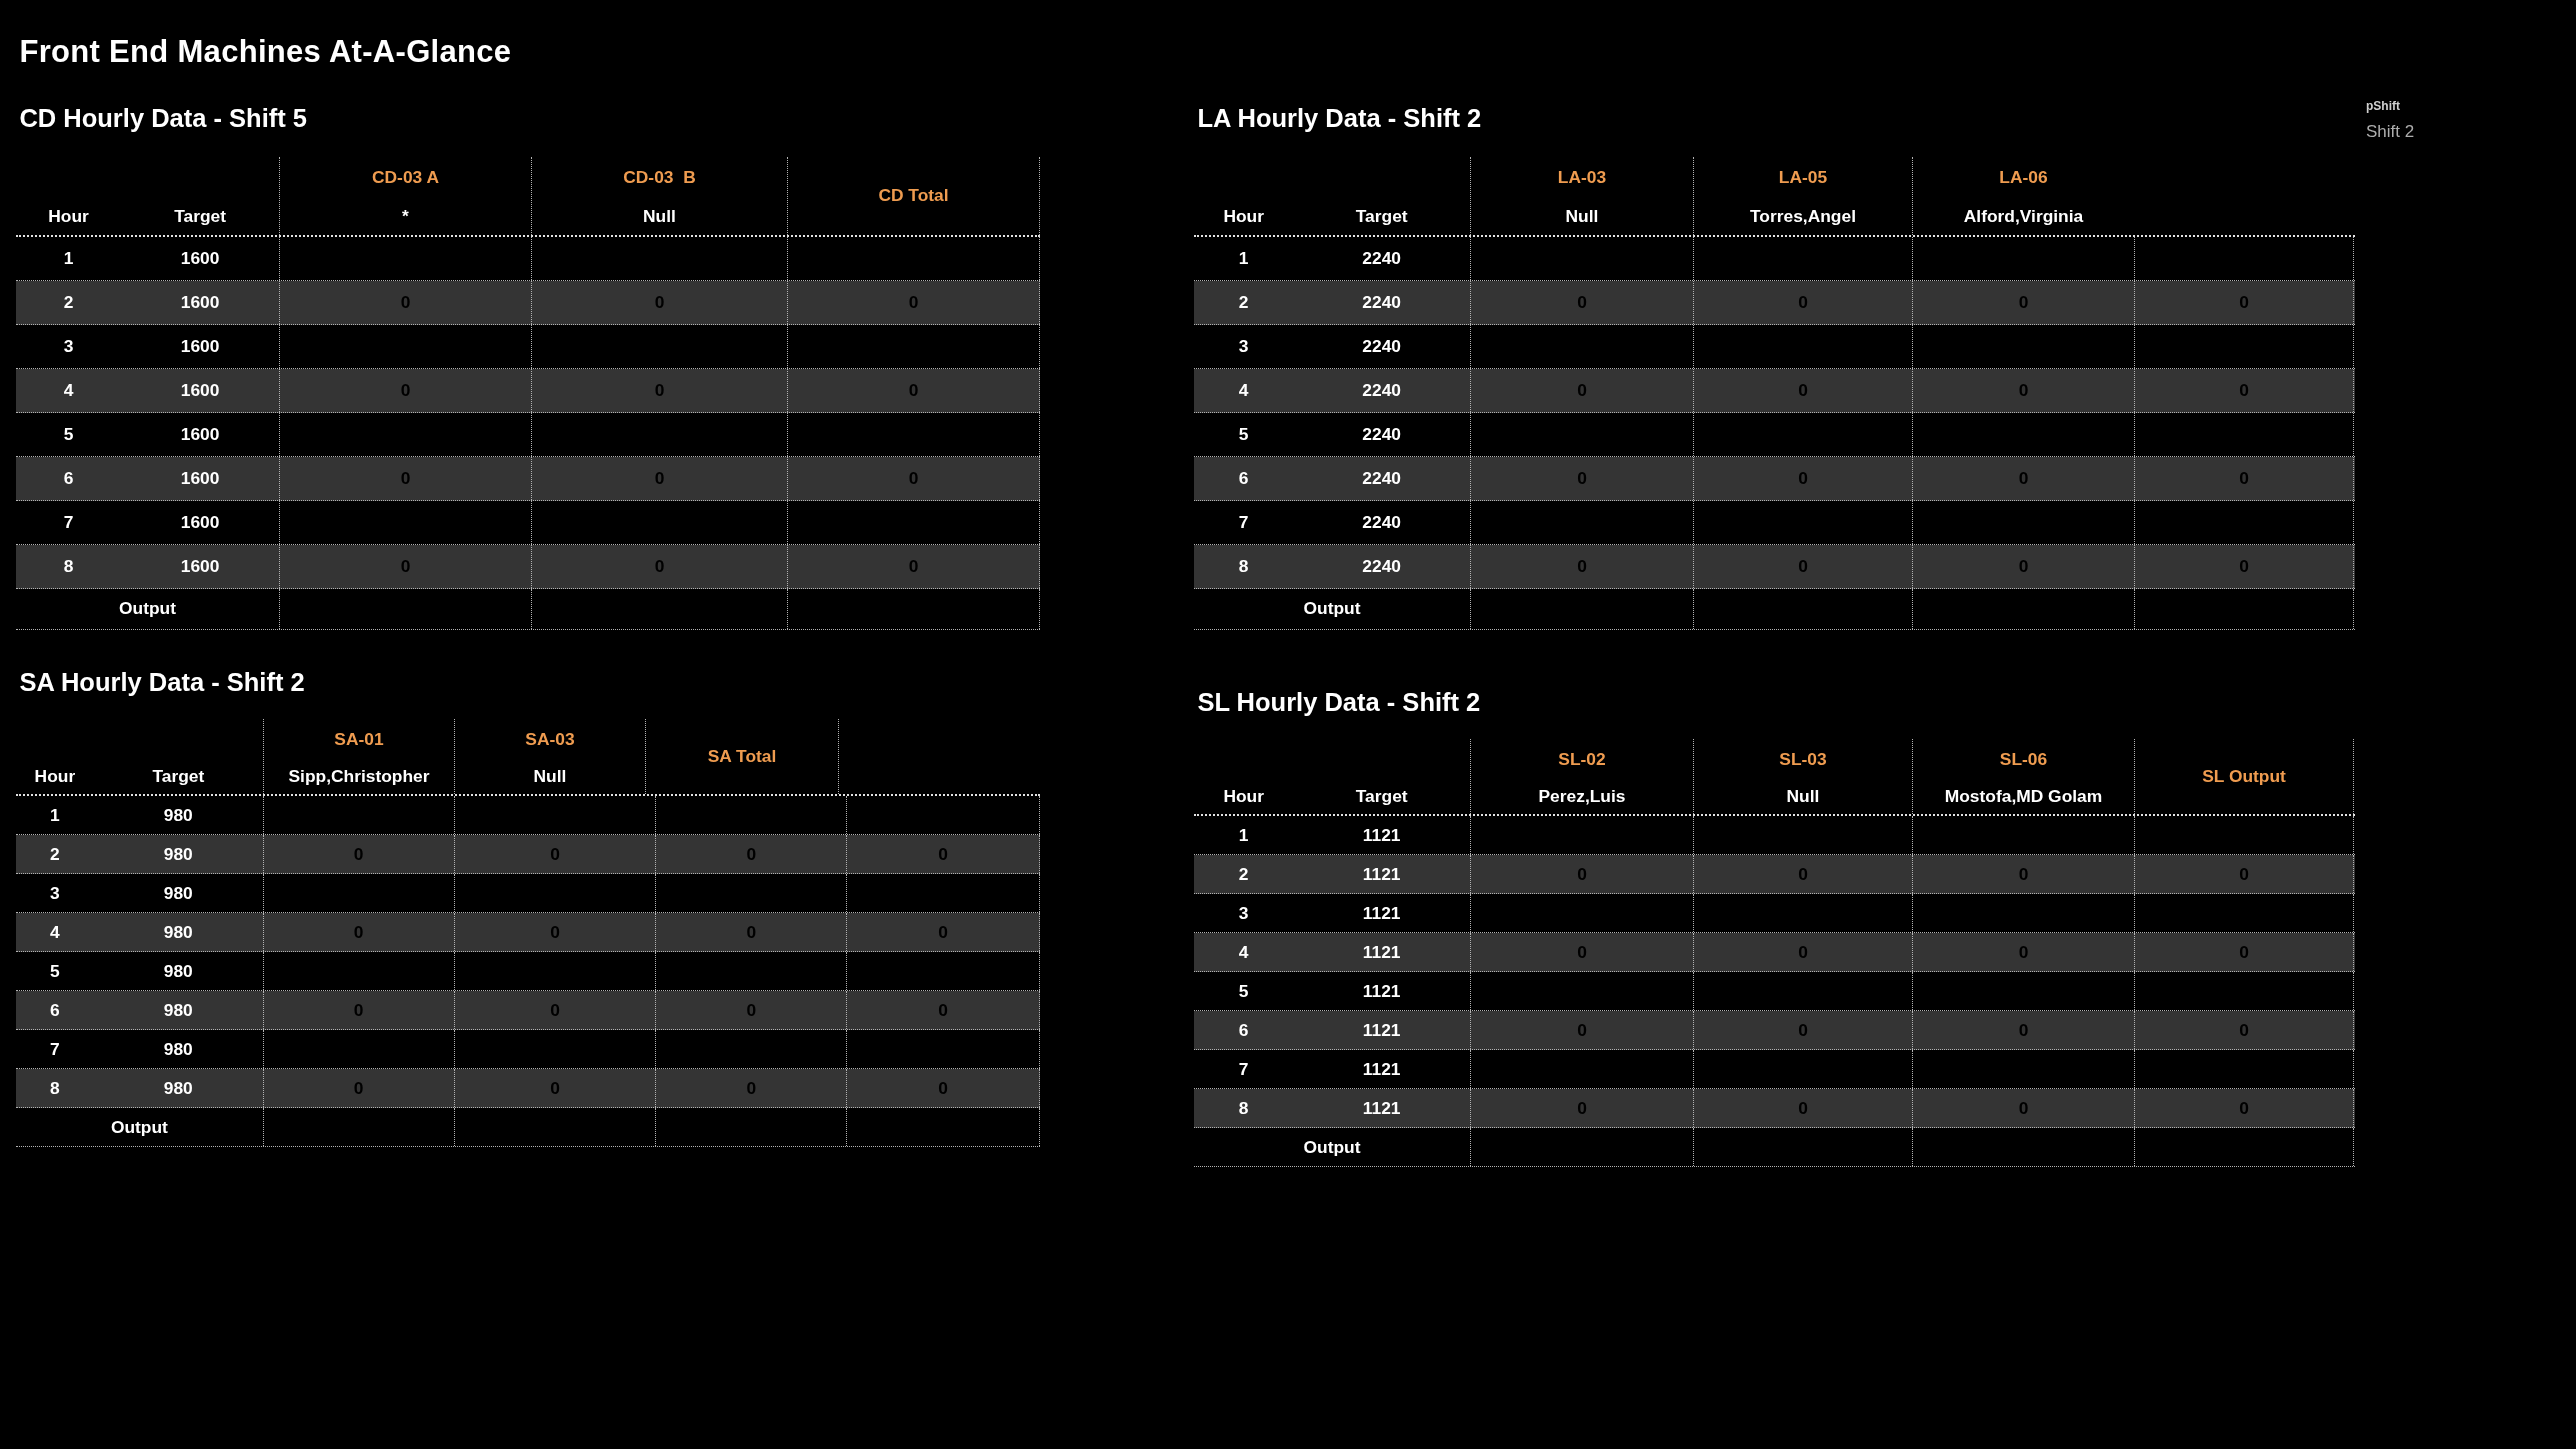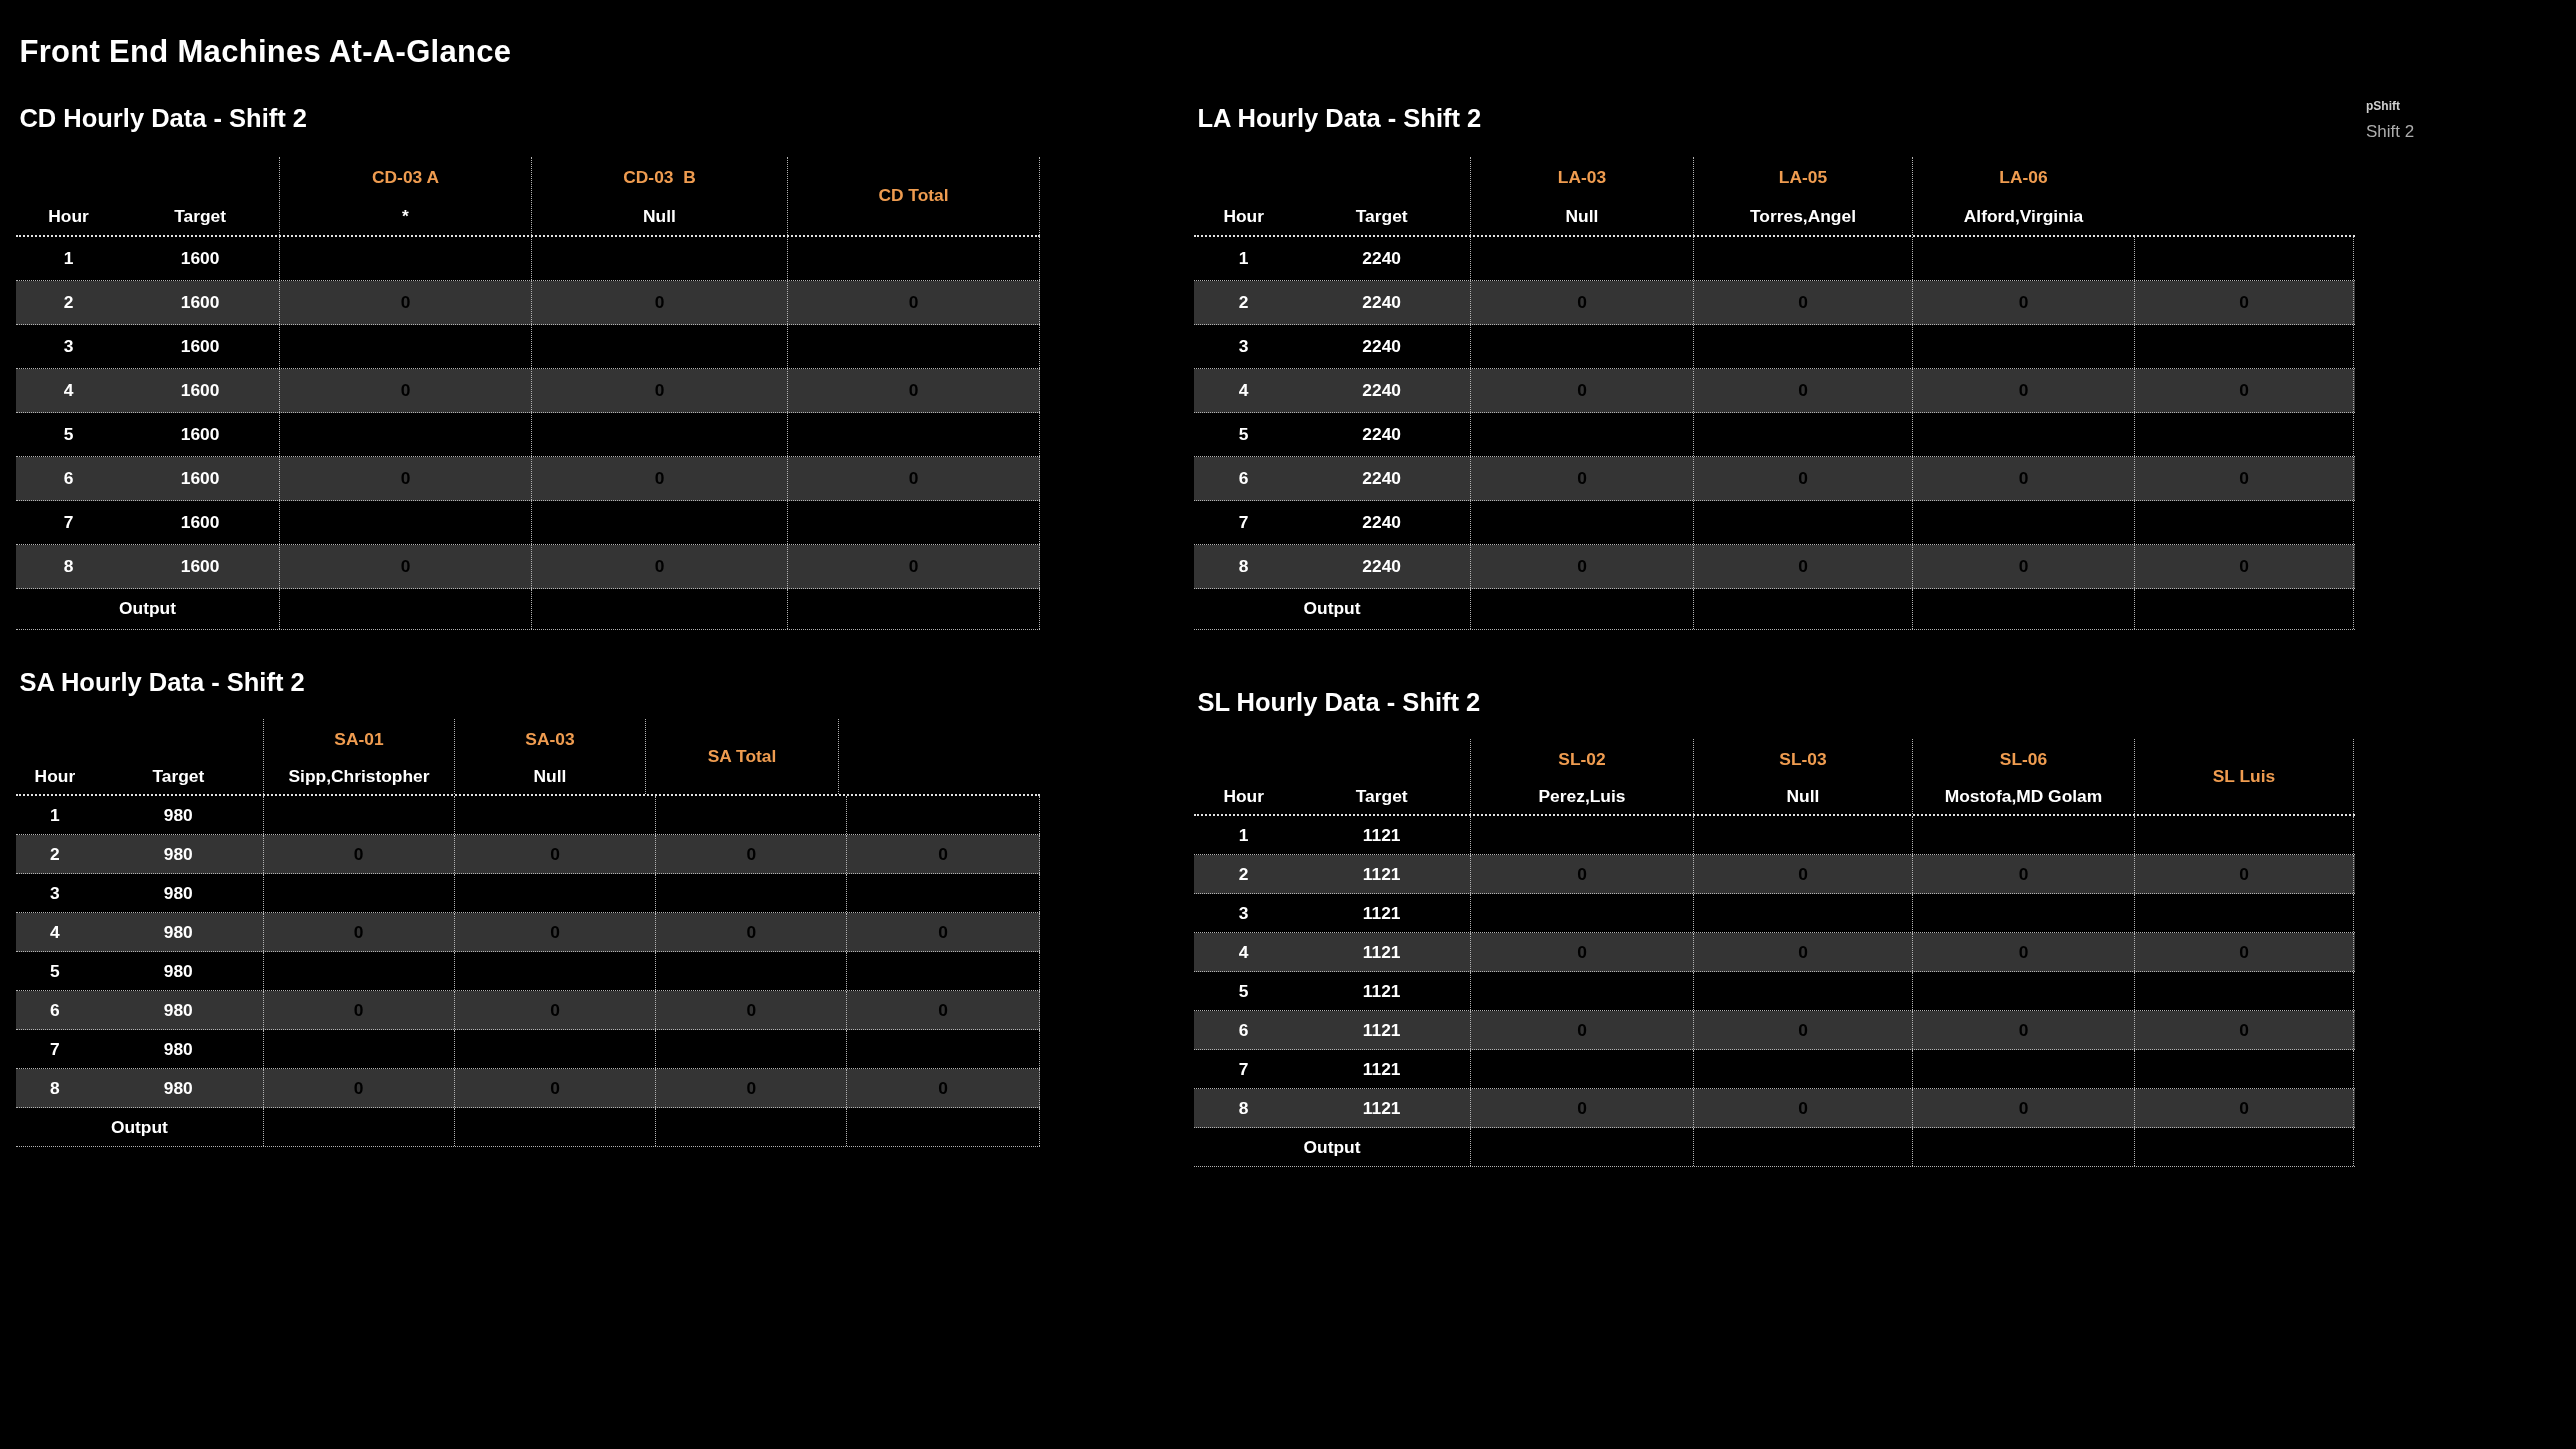--- a/index.html
+++ b/index.html
@@ -54,21 +54,21 @@
 
 <div class="page">
   <div class="page-title">Front End Machines At-A-Glance</div>
 
   <div class="param">
     <div class="param-name">pShift</div>
     <div class="param-value">Shift 2</div>
   </div>
 
   <div class="section" style="left: 16px; top: 104px; width: 1024px;">
-    <div class="section-title">CD Hourly Data - Shift 2</div>
+    <div class="section-title">CD Hourly Data - Shift 5</div>
   <div class="tbl" style="margin-top: 23px;">
         <div class="row hdr" style="height: 80px;">
           <div class="cell col-stack" style="width: 263px;">
             <div style="height: 42px;"></div>
             <div class="subhead-zone">
               <div class="sub t" style="width: 40%;">Hour</div>
               <div class="sub t" style="flex: 1 1 0%;">Target</div>
             </div>
           </div>
           <div class="cell col-stack vline" style="width: 252px;">
@@ -609,21 +609,21 @@
           </div>
           <div class="cell col-stack vline" style="width: 219px;">
             <div class="machine-zone t orange" style="height: 40px;">SL-03</div>
             <div class="operator-zone t">Null</div>
           </div>
           <div class="cell col-stack vline" style="width: 222px;">
             <div class="machine-zone t orange" style="height: 40px;">SL-06</div>
             <div class="operator-zone t">Mostofa,MD Golam</div>
           </div>
           <div class="cell vline vline-r" style="width: 220px;">
-            <div class="t orange">SL Luis</div>
+            <div class="t orange">SL Output</div>
           </div>
         </div>
         <div class="row data" style="height: 39px;">
           <div class="cell" style="width: 276px; padding: 0px; display: flex;">
             <div class="sub t" style="width: 36%;">1</div>
             <div class="sub t" style="flex: 1 1 0%;">1121</div>
           </div>
           <div class="cell vline" style="width: 223px;">
             <div class="t zero"></div>
           </div>

